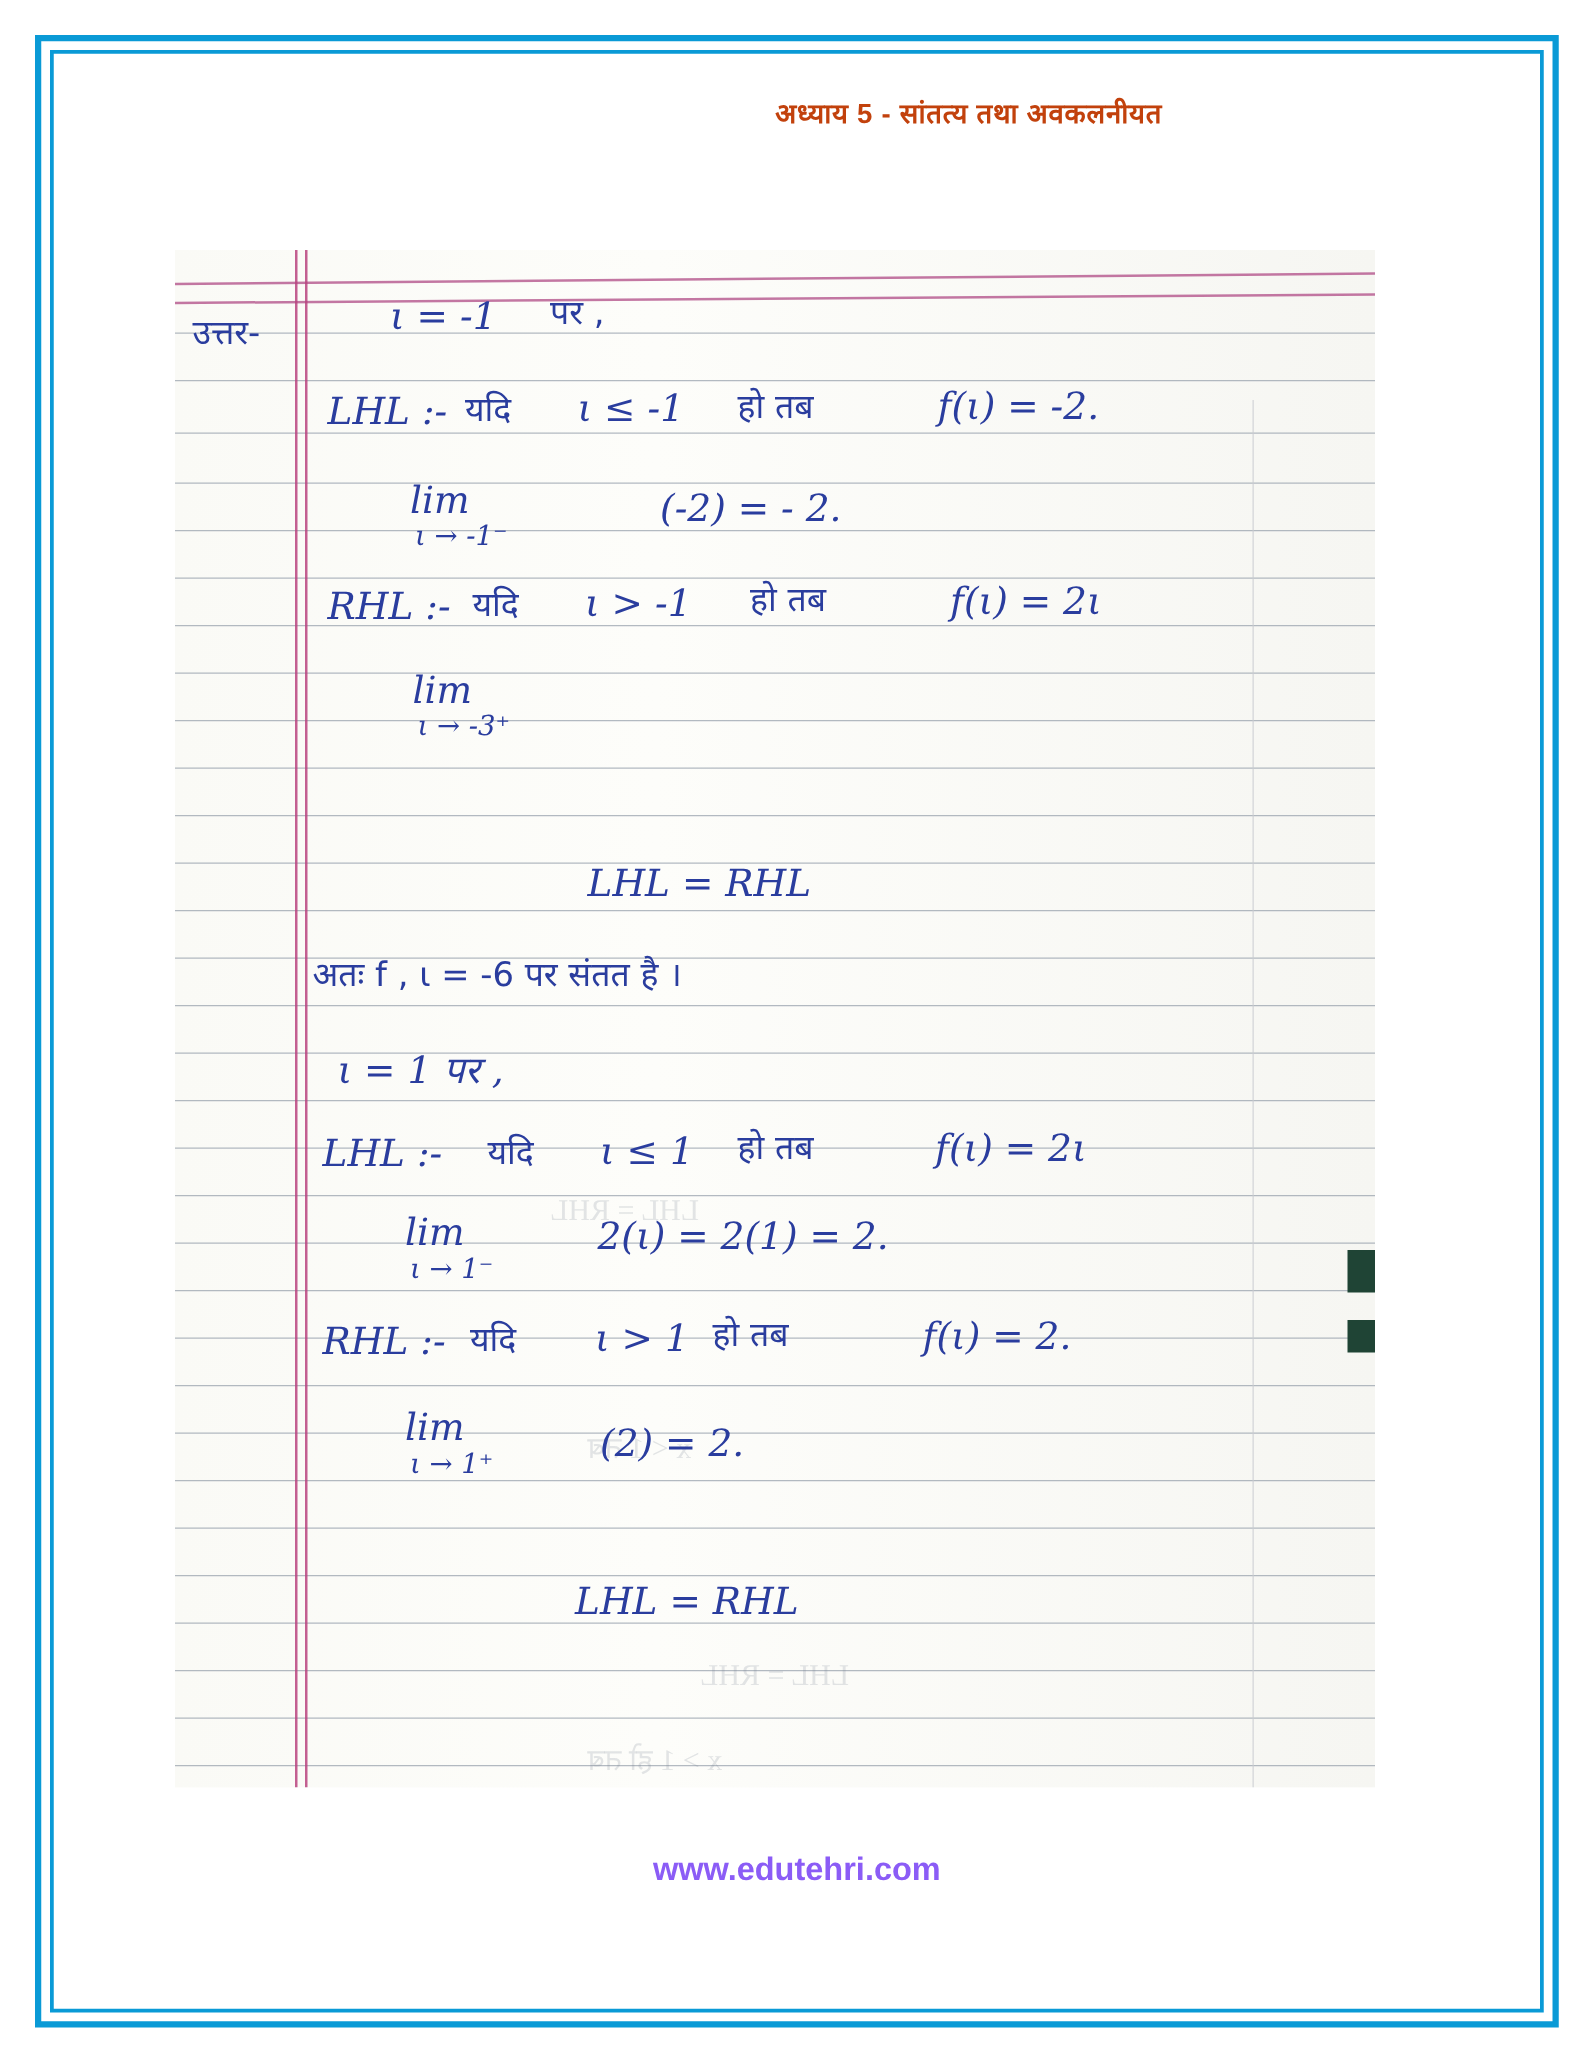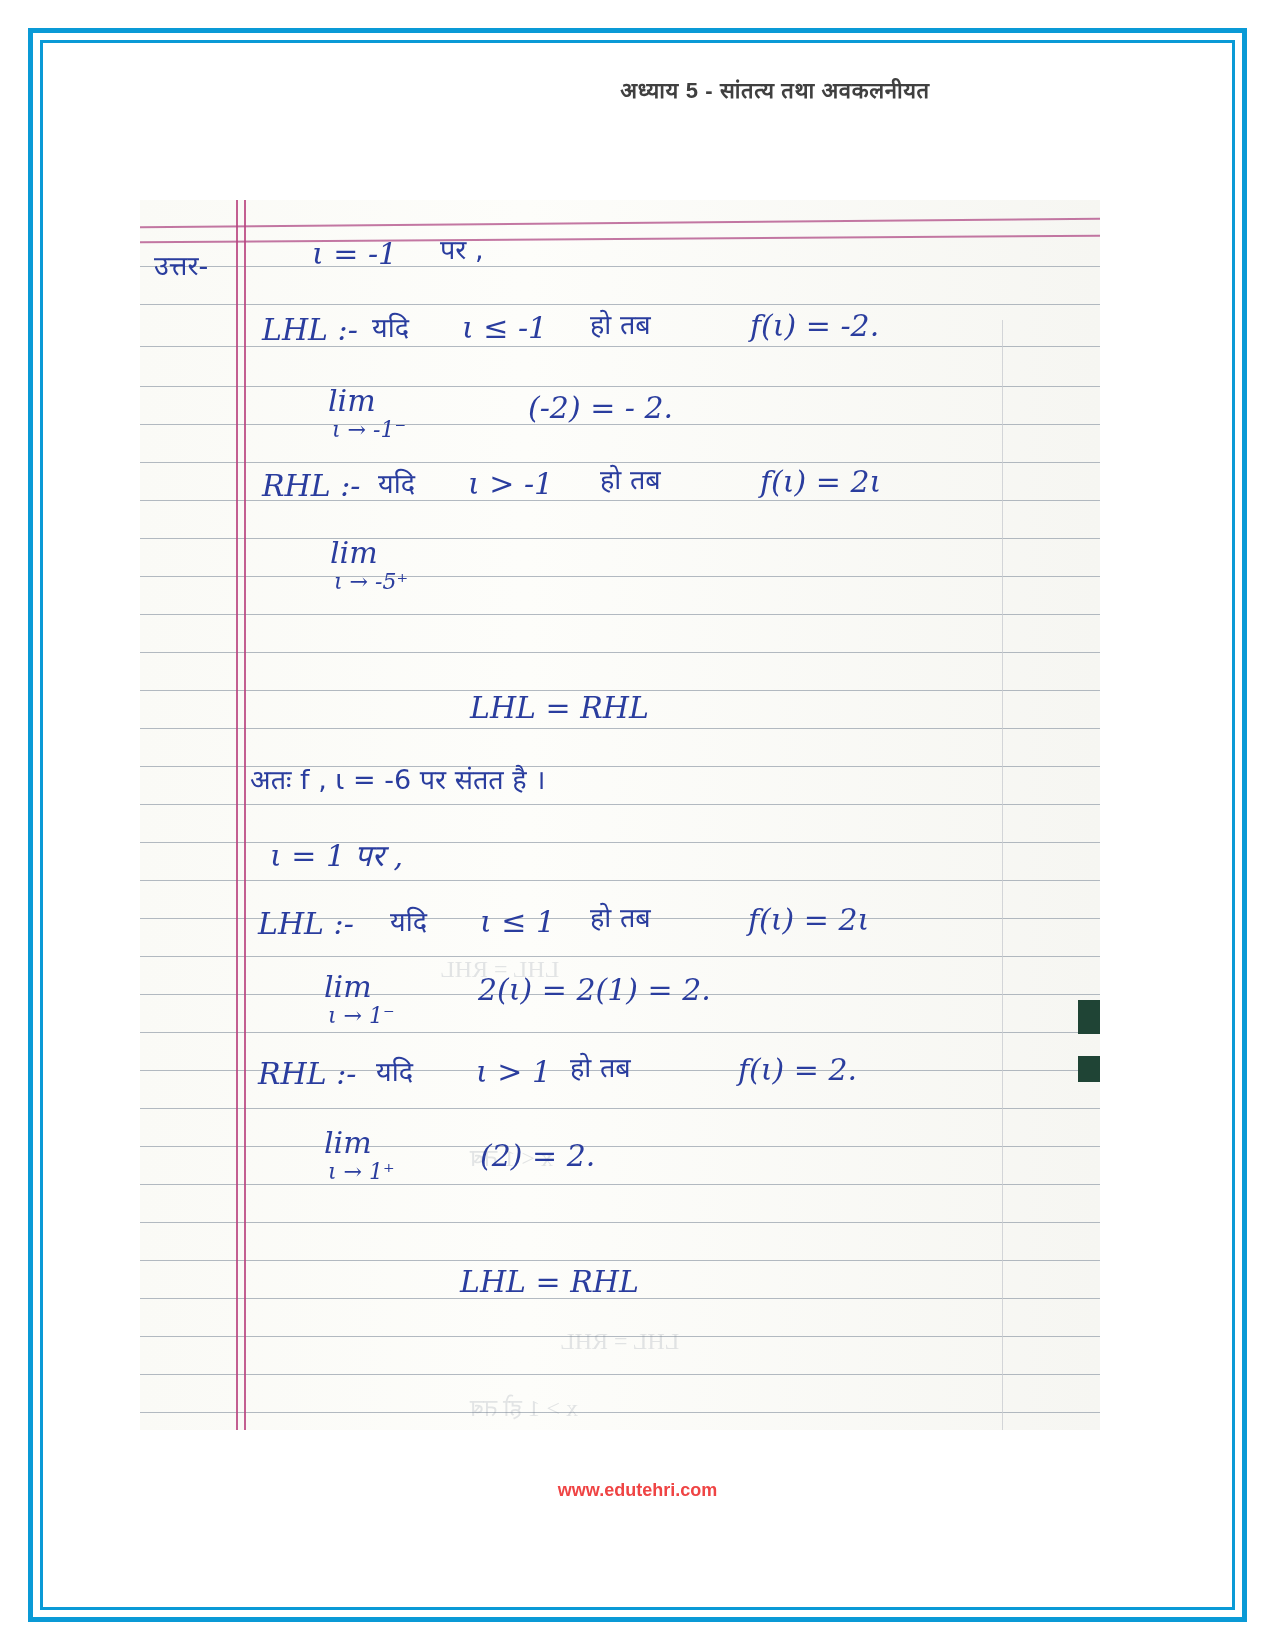--- a/index.html
+++ b/index.html
@@ -61,21 +61,21 @@
     width: 700px;
   }
   .header-line1 {
     color: #1b3f94;
     font-weight: bold;
     font-size: 21px;
     letter-spacing: 0.2px;
     margin-bottom: 12px;
   }
   .header-line2 {
-    color: #404040;
+    color: #c2410c;
     font-weight: bold;
     font-size: 22px;
     letter-spacing: 0.6px;
   }
 
   
   .notebook {
     position: absolute;
     left: 140px;
     top: 200px;
@@ -182,23 +182,23 @@
 
   
   .footer {
     position: absolute;
     left: 0;
     right: 0;
     top: 1480px;
     text-align: center;
   }
   .footer a, .footer span {
-    color: #ef4444;
+    color: #8b5cf6;
     font-weight: bold;
-    font-size: 18px;
+    font-size: 26px;
     text-decoration: none;
   }
 </style>
 </head>
 <body>
 
 <div class="page-frame-outer"></div>
 <div class="page-frame-inner"></div>
 
 <div class="header">
@@ -276,21 +276,21 @@
   <div class="hw hw-it sz-lg" style="left:388px; top:190px;">(-2)  = - 2.</div>
 
   <div class="hw hw-it sz-lg" style="left:122px; top:268px;">RHL :-</div>
   <div class="hw sz-md" style="left:238px; top:264px;">यदि</div>
   <div class="hw hw-it sz-lg" style="left:328px; top:266px;">ι &gt; -1</div>
   <div class="hw sz-md" style="left:460px; top:260px;">हो  तब</div>
   <div class="hw hw-it sz-lg" style="left:620px; top:264px;">f(ι) = 2ι</div>
 
   <div class="limblock" style="left:190px; top:338px;">
     <span class="lim">lim</span>
-    <span class="sub">ι → -5⁺</span>
+    <span class="sub">ι → -3⁺</span>
   </div>
 
   <div class="hw hw-it sz-lg" style="left:330px; top:490px;">LHL = RHL</div>
 
   <div class="hw sz-md" style="left:110px; top:560px;">अतः  f , ι = -6  पर  संतत  है ।</div>
 
   <div class="hw hw-it sz-lg" style="left:130px; top:634px;">ι = 1  पर ,</div>
 
   <div class="hw hw-it sz-lg" style="left:118px; top:706px;">LHL :-</div>
   <div class="hw sz-md" style="left:250px; top:702px;">यदि</div>

